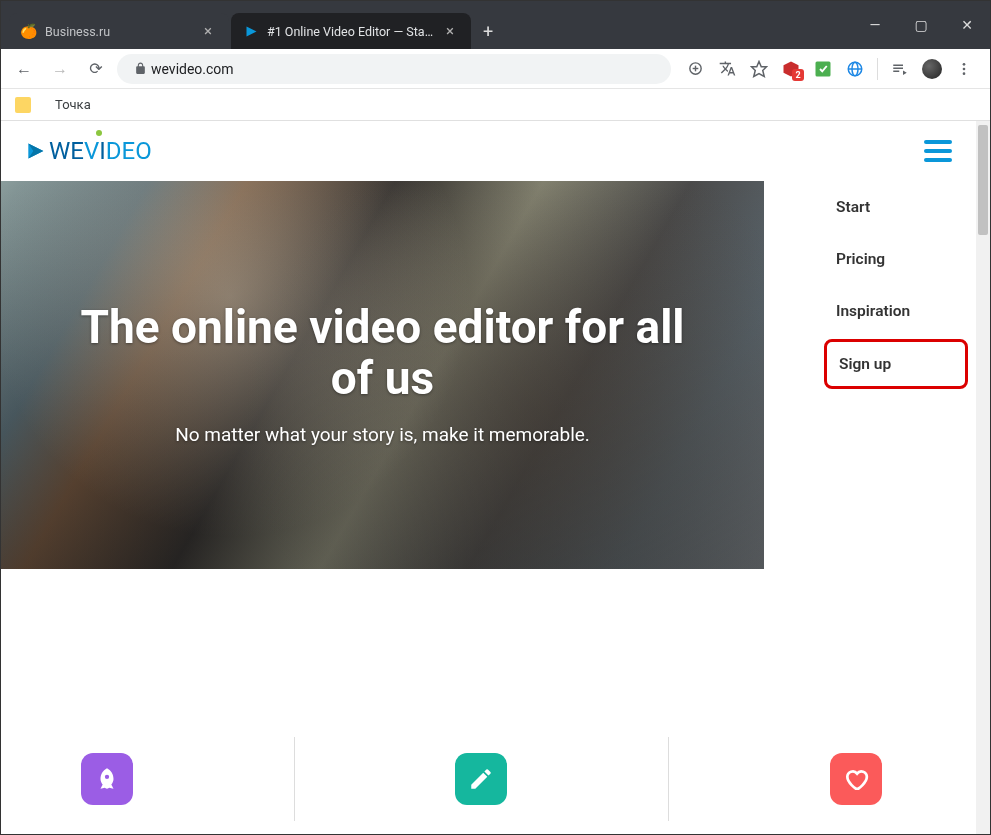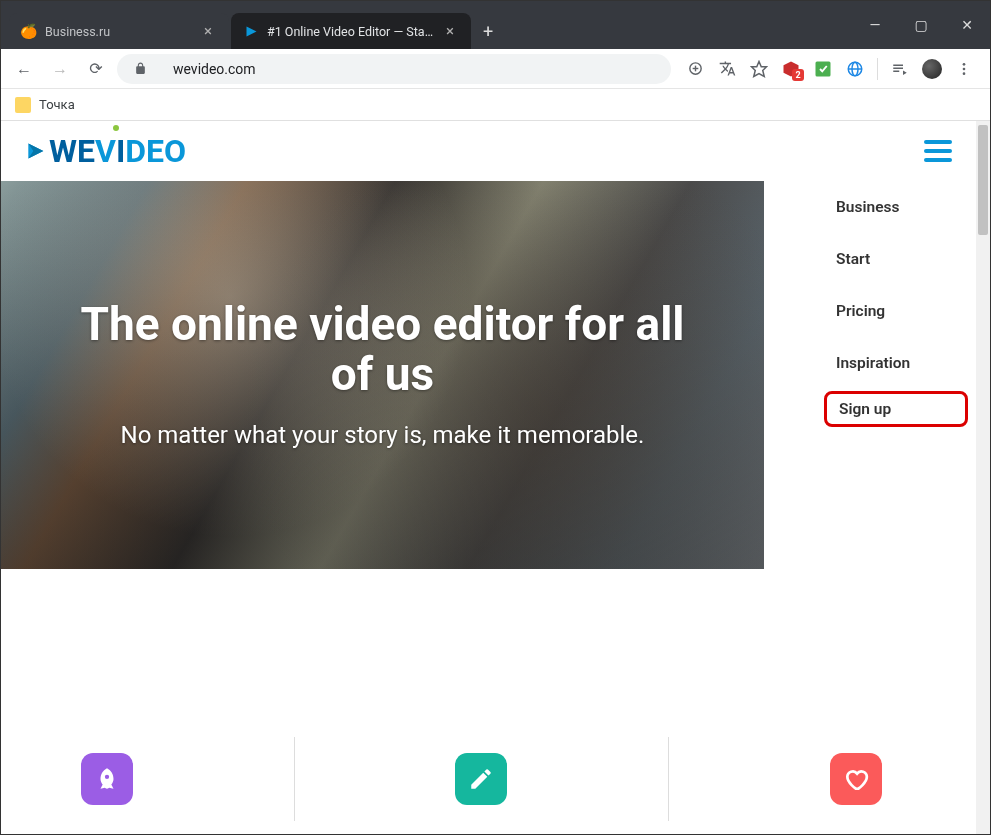--- a/index.html
+++ b/index.html
@@ -13,46 +13,46 @@
     .favicon { width: 16px; height: 16px; display: flex; align-items: center; justify-content: center; font-size: 14px; }
     .tab-title { flex: 1; white-space: nowrap; overflow: hidden; text-overflow: ellipsis; }
     .tab-close { font-size: 15px; color: #b0b0b0; width:18px; display: flex; align-items: center; justify-content: center;}
     .newtab { width: 30px; display: flex; align-items: center; justify-content: center; color: #ddd; font-size: 18px; }
     .win-controls { display: flex; height: 48px; }
     .win-btn { width: 46px; display: flex; align-items: center; justify-content: center; color: #ddd; font-size: 14px; }
     .addressbar-row { height: 40px; background: #fff; display: flex; align-items: center; padding: 0 8px; border-bottom: 1px solid #e5e5e5; gap: 6px; }
     .nav-btn { width: 30px; height: 30px; display: flex; align-items:center; justify-content:center; color:#5f6368; font-size:16px;}
     .nav-btn.disabled { color: #b9b9b9;}
     .lock { color:#5f6368; font-size:13px; display:flex;align-items:center;justify-content:center;width:22px;}
-    .url-field { flex: 1; display: flex; align-items: center; background: #f1f3f4; border-radius: 16px; height: 30px; padding: 0 12px; gap:22px; }
+    .url-field { flex: 1; display: flex; align-items: center; background: #f1f3f4; border-radius: 16px; height: 30px; padding: 0 12px; gap:0; }
     .url-text { font-size: 14px; color: #202124; }
     .ext-icons { display: flex; align-items: center; gap: 12px; padding: 0 8px; }
     .ext-ic { width: 20px; height: 20px; display:flex;align-items:center;justify-content:center;}
-    .bookmarks-row { height: 32px; background: #fff; display: flex; align-items: center; padding: 0 14px; border-bottom: 1px solid #e0e0e0; gap:8px; font-size:13px; color:#3c4043;}
+    .bookmarks-row { height: 32px; background: #fff; display: flex; align-items: center; padding: 0 14px; border-bottom: 1px solid #e0e0e0; gap:24px; font-size:13px; color:#3c4043;}
     .bm-fav { width:16px;height:16px; background:#fdd663; border-radius:2px; display:inline-block;}
     .content { position: relative; height: calc(835px - 48px - 40px - 32px - 2px); overflow:hidden; background:#fff;}
     .viewport { position:absolute; left:0; right:14px; top:0; bottom:0; background:#fff;}
     .scrollbar { position:absolute; top:0; right:0; width:14px; bottom:0; background:#f1f1f1;}
     .scroll-thumb { position:absolute; top:4px; left:2px; width:10px; height:110px; background:#c1c1c1; border-radius:2px;}
     .site-header { height:60px; display:flex; align-items:center; padding:0 24px; justify-content:space-between;}
     .logo { display:flex; align-items:center; gap:4px;}
     .logo-icon { width:20px; height:20px; }
-    .logo-text { font-size:32px; font-weight:700; letter-spacing:0px; color:#005f9e; }
+    .logo-text { font-size:24px; font-weight:400; letter-spacing:0px; color:#005f9e; }
     .hamburger { cursor:pointer; display:flex; flex-direction:column; gap:5px;}
     .hamburger span{ display:block; width:28px; height:4px; background:#0a97d9; border-radius:2px;}
     .hero { position:relative; margin-left:0; width:calc(100%); height:388px; }
     .hero-img { position:absolute; inset:0; width: 763px; background: linear-gradient(120deg, #8b9d9c 0%, #556870 15%, #6d5039 25%, #2e2b29 40%, #888875 55%, #4a4a4a 70%, #5e6a72 85%, #777d82 100%); overflow:hidden;}
     .hero-img::before{content:'';position:absolute;inset:0;background:radial-gradient(circle at 30% 30%, rgba(220,210,190,0.5), transparent 40%), radial-gradient(circle at 70% 60%, rgba(80,70,60,0.6), transparent 50%);}
     .hero-img::after{content:'';position:absolute;inset:0;background:linear-gradient(180deg, rgba(0,0,0,0) 0%, rgba(20,20,20,0.35) 100%);}
     .hero-text { position:absolute; left:0; width:763px; height:100%; display:flex; flex-direction:column; align-items:center; justify-content:center; color:#fff; text-align:center; padding:0 60px;}
     .hero-title { font-size:46px; font-weight:700; line-height:1.1; margin-bottom:20px; text-shadow:0 1px 3px rgba(0,0,0,0.4);}
-    .hero-sub { font-size:24px; font-weight:400; line-height:1.3; text-shadow:0 1px 3px rgba(0,0,0,0.4);}
+    .hero-sub { font-size:19px; font-weight:400; line-height:1.3; text-shadow:0 1px 3px rgba(0,0,0,0.4);}
     .side-menu { position:absolute; right:14px; top:60px; width:160px; background:#fff; z-index:10;}
     .menu-item { padding:17px 20px; font-size:15.5px; font-weight:600; color:#333; cursor:pointer;}
-    .menu-item.highlight { border:3px solid #db0000; border-radius:8px; margin:2px 8px; padding:6px 12px;}
+    .menu-item.highlight { border:3px solid #db0000; border-radius:8px; margin:2px 8px; padding:13px 12px;}
     .feature-row { position:absolute; left:0; right:14px; bottom:0; height:110px; display:flex; justify-content:space-around; align-items:center;}
     .feature-sep { width:1px; height:84px; background:#ddd;}
     .feat-ic { width:52px; height:52px; border-radius:12px; display:flex; align-items:center; justify-content:center;}
     .feat-rocket { background:#9b5de5;}
     .feat-pencil { background:#15b79e;}
     .feat-heart { background:#fb5a5a;}
     .feat-ic svg{fill:#fff;width:26px;height:26px;}
     .badge2{position:relative;}
     .badge2::after{content:'2';position:absolute;bottom:-2px;right:-3px;background:#e53935;color:#fff;font-size:9px;width:12px;height:12px;border-radius:3px;display:flex;align-items:center;justify-content:center;font-weight:bold;}
   </style>
@@ -197,21 +197,20 @@
         <div class="feature-sep"></div>
         <div class="feat-ic feat-heart">
           <svg viewBox="0 0 24 24">
               <path d="M12 21s-8-5.33-8-11a5 5 0 019-3 5 5 0 019 3c0 5.67-8 11-8 11z" fill="none" stroke="#fff" stroke-width="2.5"></path>
             </svg>
         </div>
       </div>
     </div>
 
     <div class="side-menu">
-      <div class="menu-item">Business</div>
       <div class="menu-item">Start</div>
       <div class="menu-item">Pricing</div>
       <div class="menu-item">Inspiration</div>
       <div class="menu-item highlight">Sign up</div>
     </div>
 
     <div class="scrollbar">
       <div class="scroll-thumb"></div>
     </div>
   </div>

